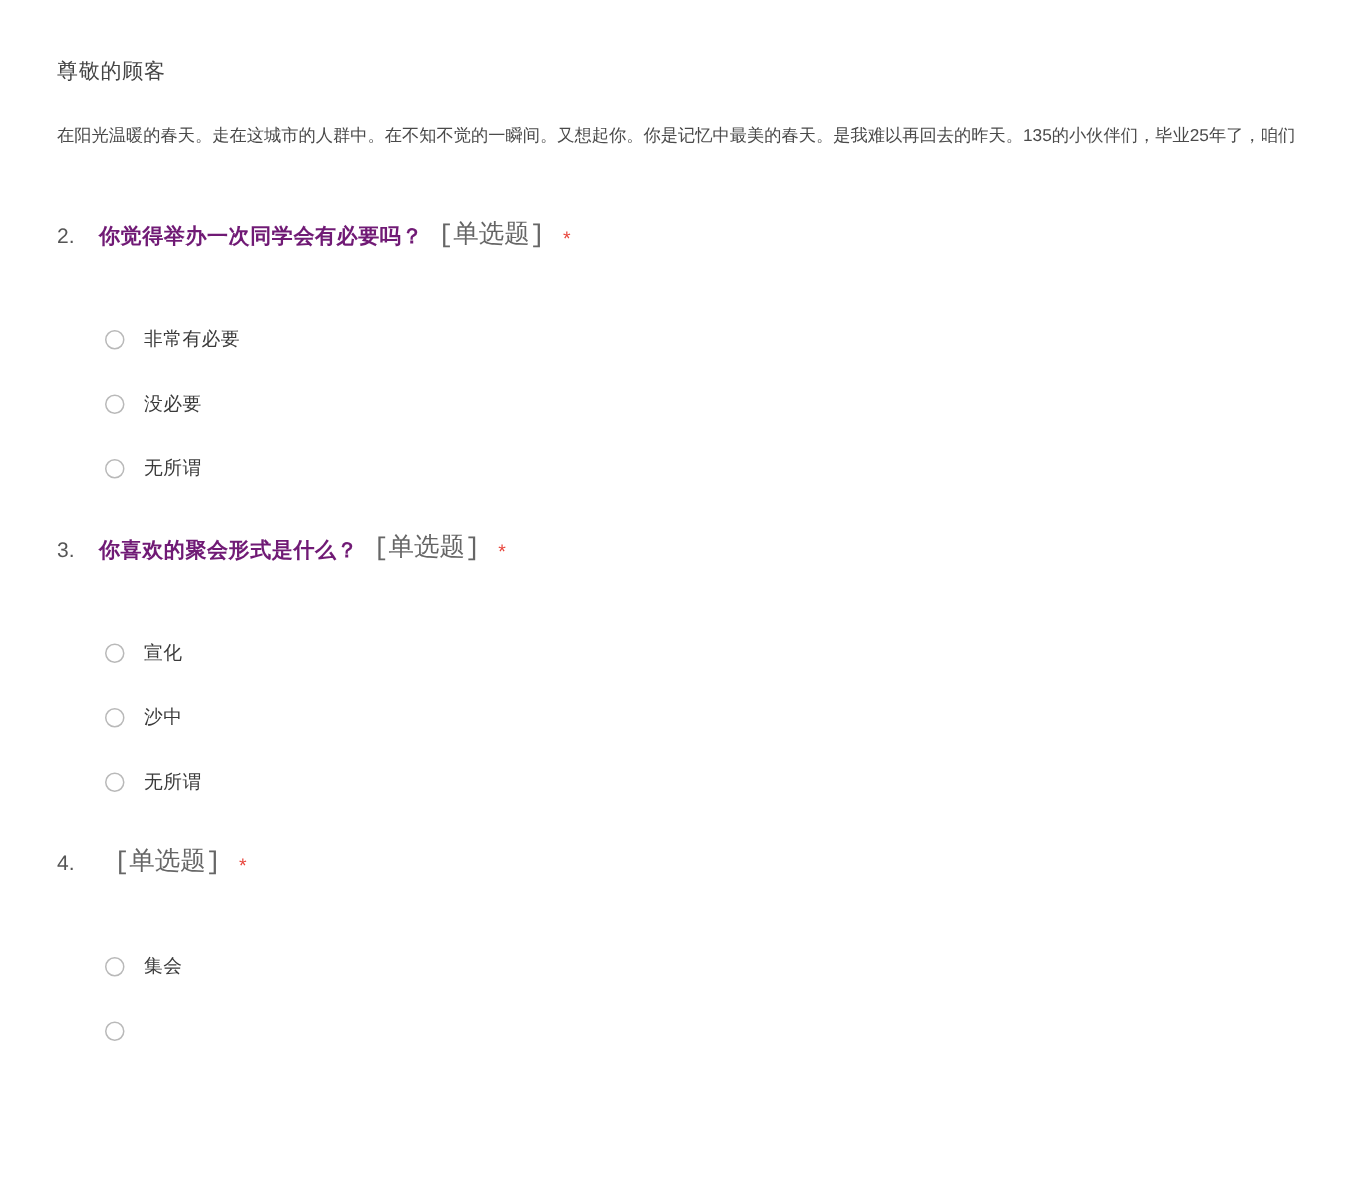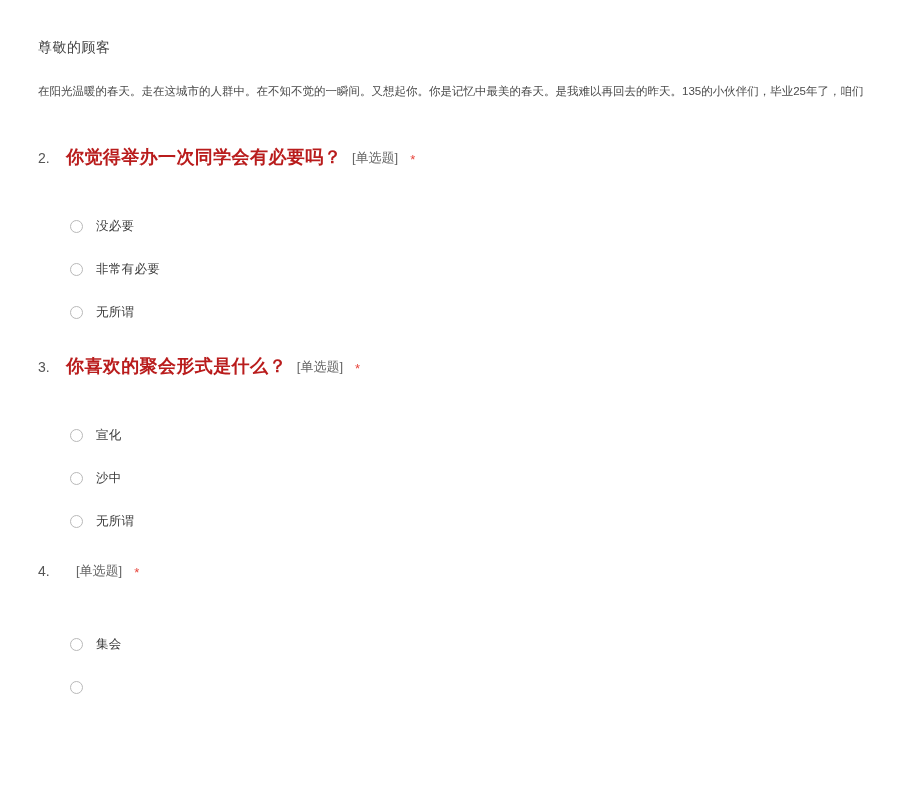--- a/index.html
+++ b/index.html
@@ -59,31 +59,32 @@
     padding-left: 38px;
     height: 46px;
   }
   .q-number {
     width: 28px;
     flex: none;
     font-size: 14px;
     color: #555555;
   }
   .q-title {
-    font-size: 18px;
+    font-size: 14px;
     font-weight: bold;
-    color: #b91c1c;
+    color: #701a75;
     letter-spacing: 0.4px;
   }
   .q-type {
-    font-size: 13px;
+    font-size: 17px;
     color: #666666;
     margin-left: 10px;
     position: relative;
     top: -1px;
+    font-family: Liberation Mono, monospace;
   }
   .q-required {
     color: #e8453c;
     font-size: 13px;
     margin-left: 12px;
     position: relative;
     top: 1px;
   }
   .options {
     padding-left: 70px;
@@ -125,25 +126,25 @@
     <div class="question-block">
       <div class="question-head">
         <span class="q-number">2.</span>
         <span class="q-title">你觉得举办一次同学会有必要吗？</span>
         <span class="q-type">[单选题]</span>
         <span class="q-required">*</span>
       </div>
       <div class="options">
         <div class="option-row">
           <span class="radio"></span>
-          <span class="option-label">没必要</span>
+          <span class="option-label">非常有必要</span>
         </div>
         <div class="option-row">
           <span class="radio"></span>
-          <span class="option-label">非常有必要</span>
+          <span class="option-label">没必要</span>
         </div>
         <div class="option-row">
           <span class="radio"></span>
           <span class="option-label">无所谓</span>
         </div>
       </div>
       <div class="spacer-q2"></div>
     </div>
 
     <div class="question-block">

